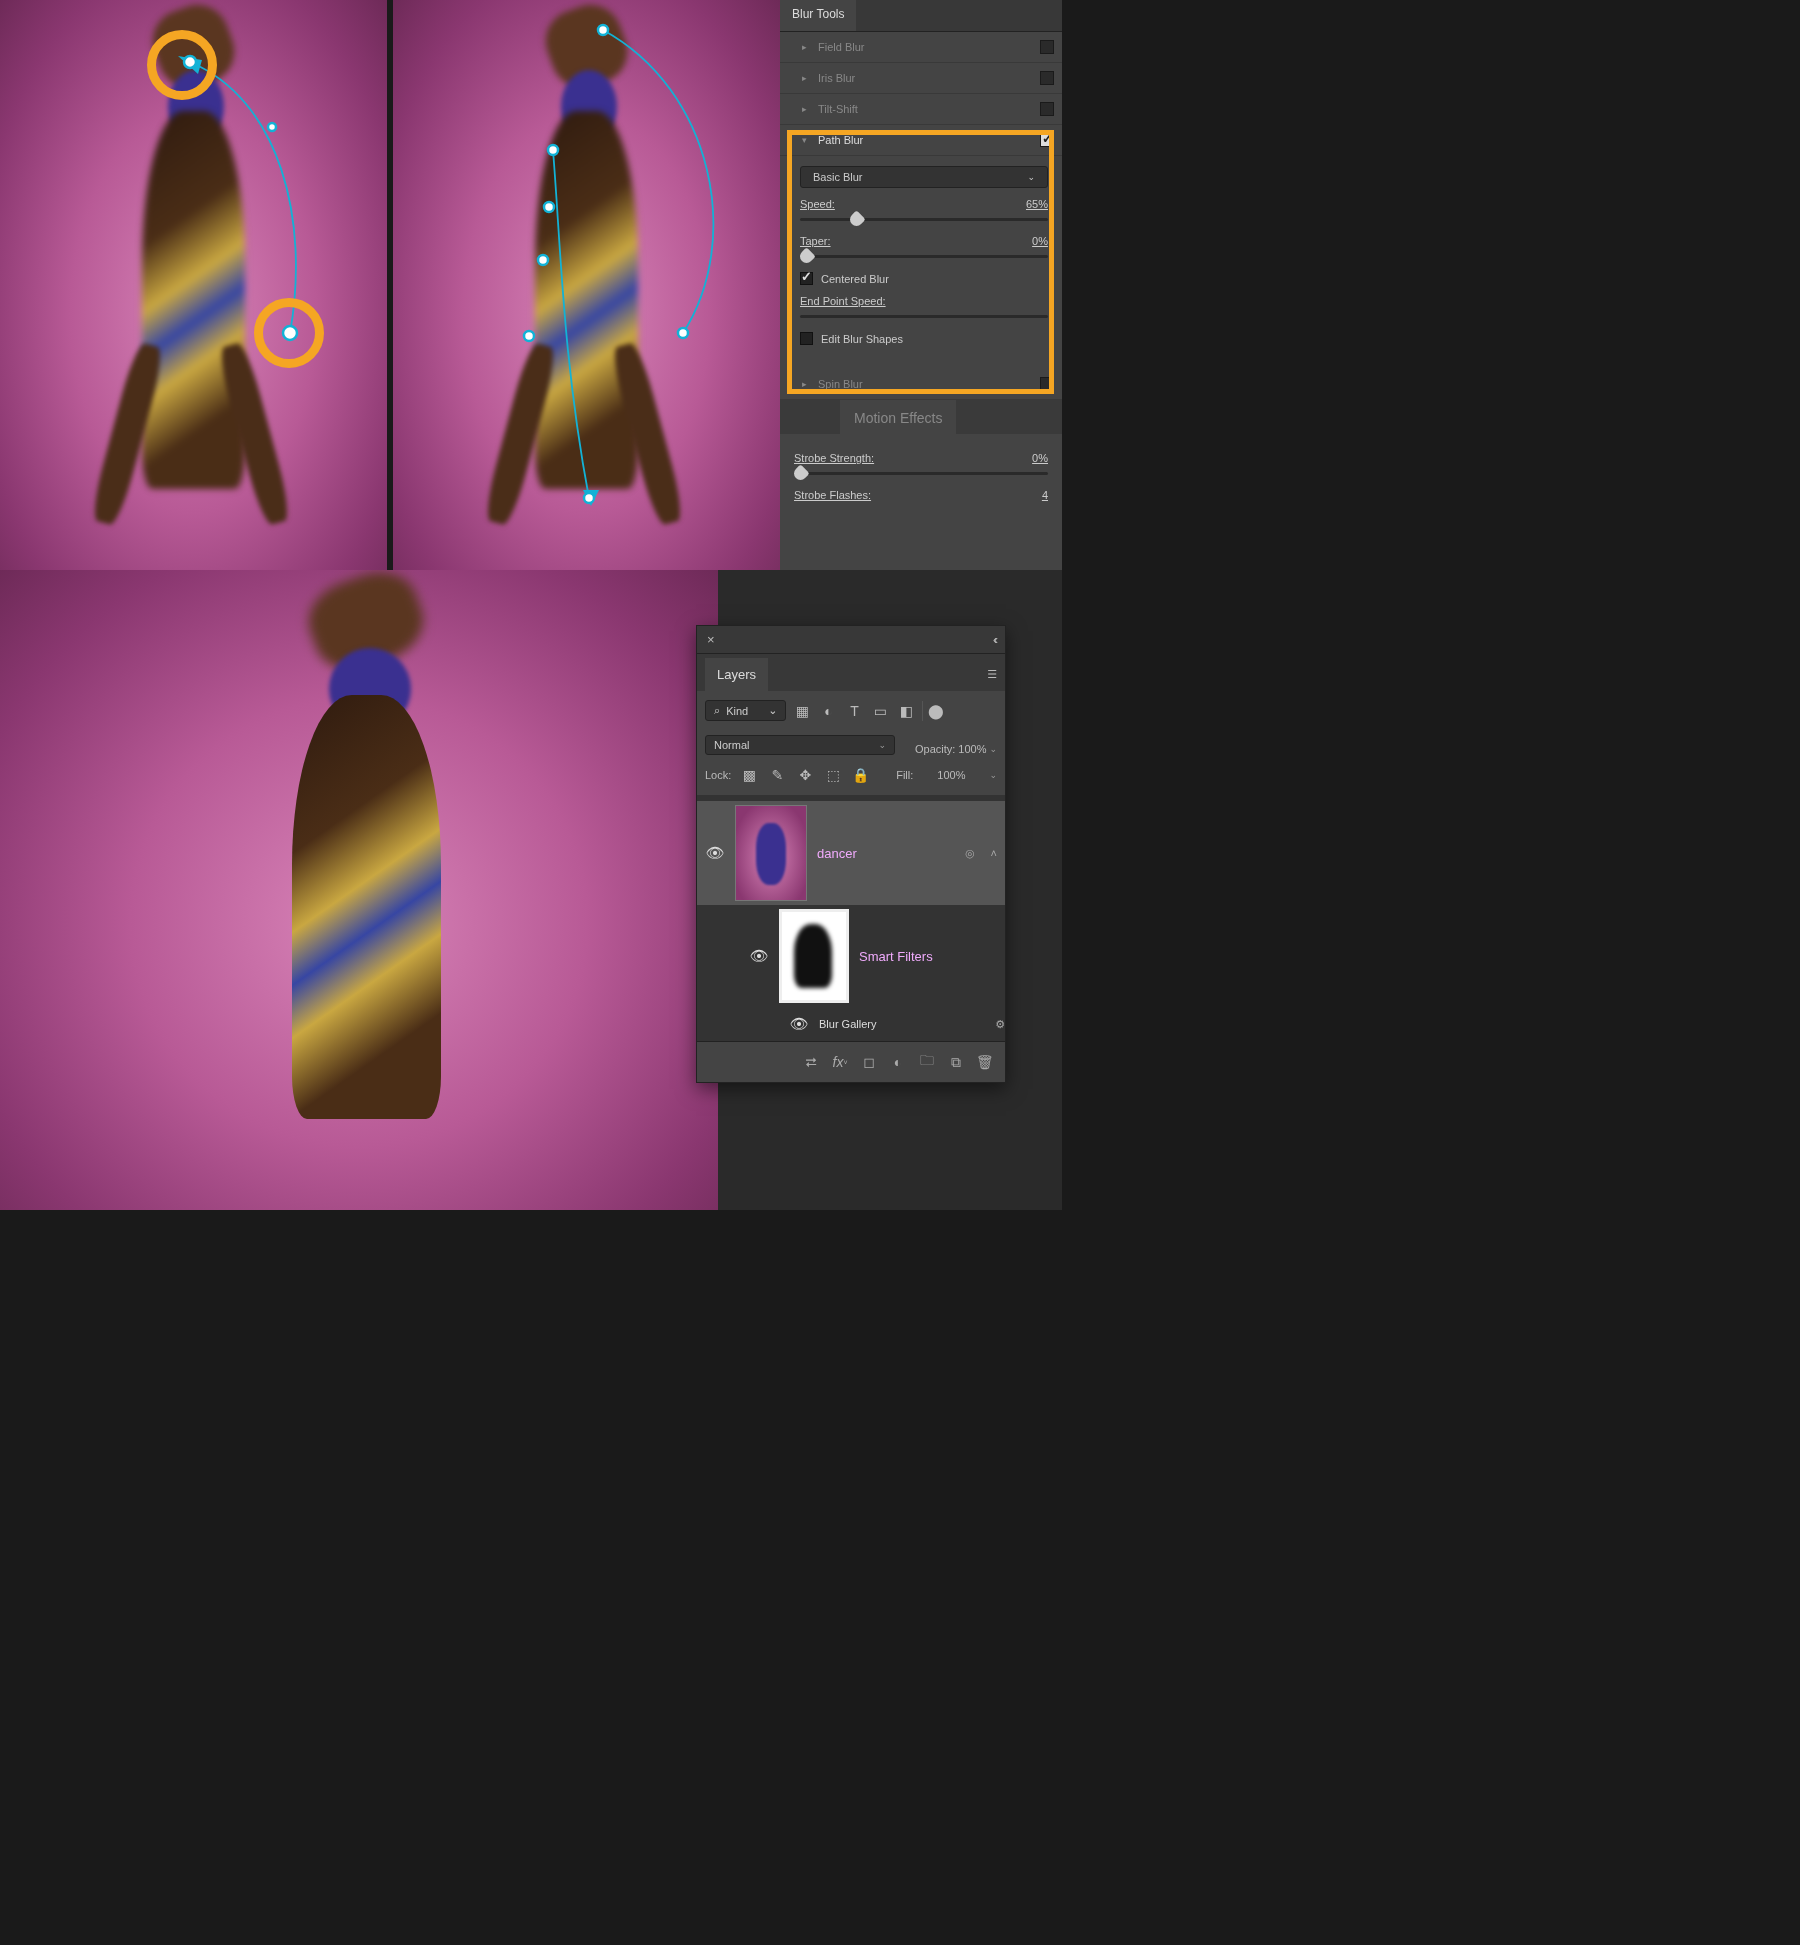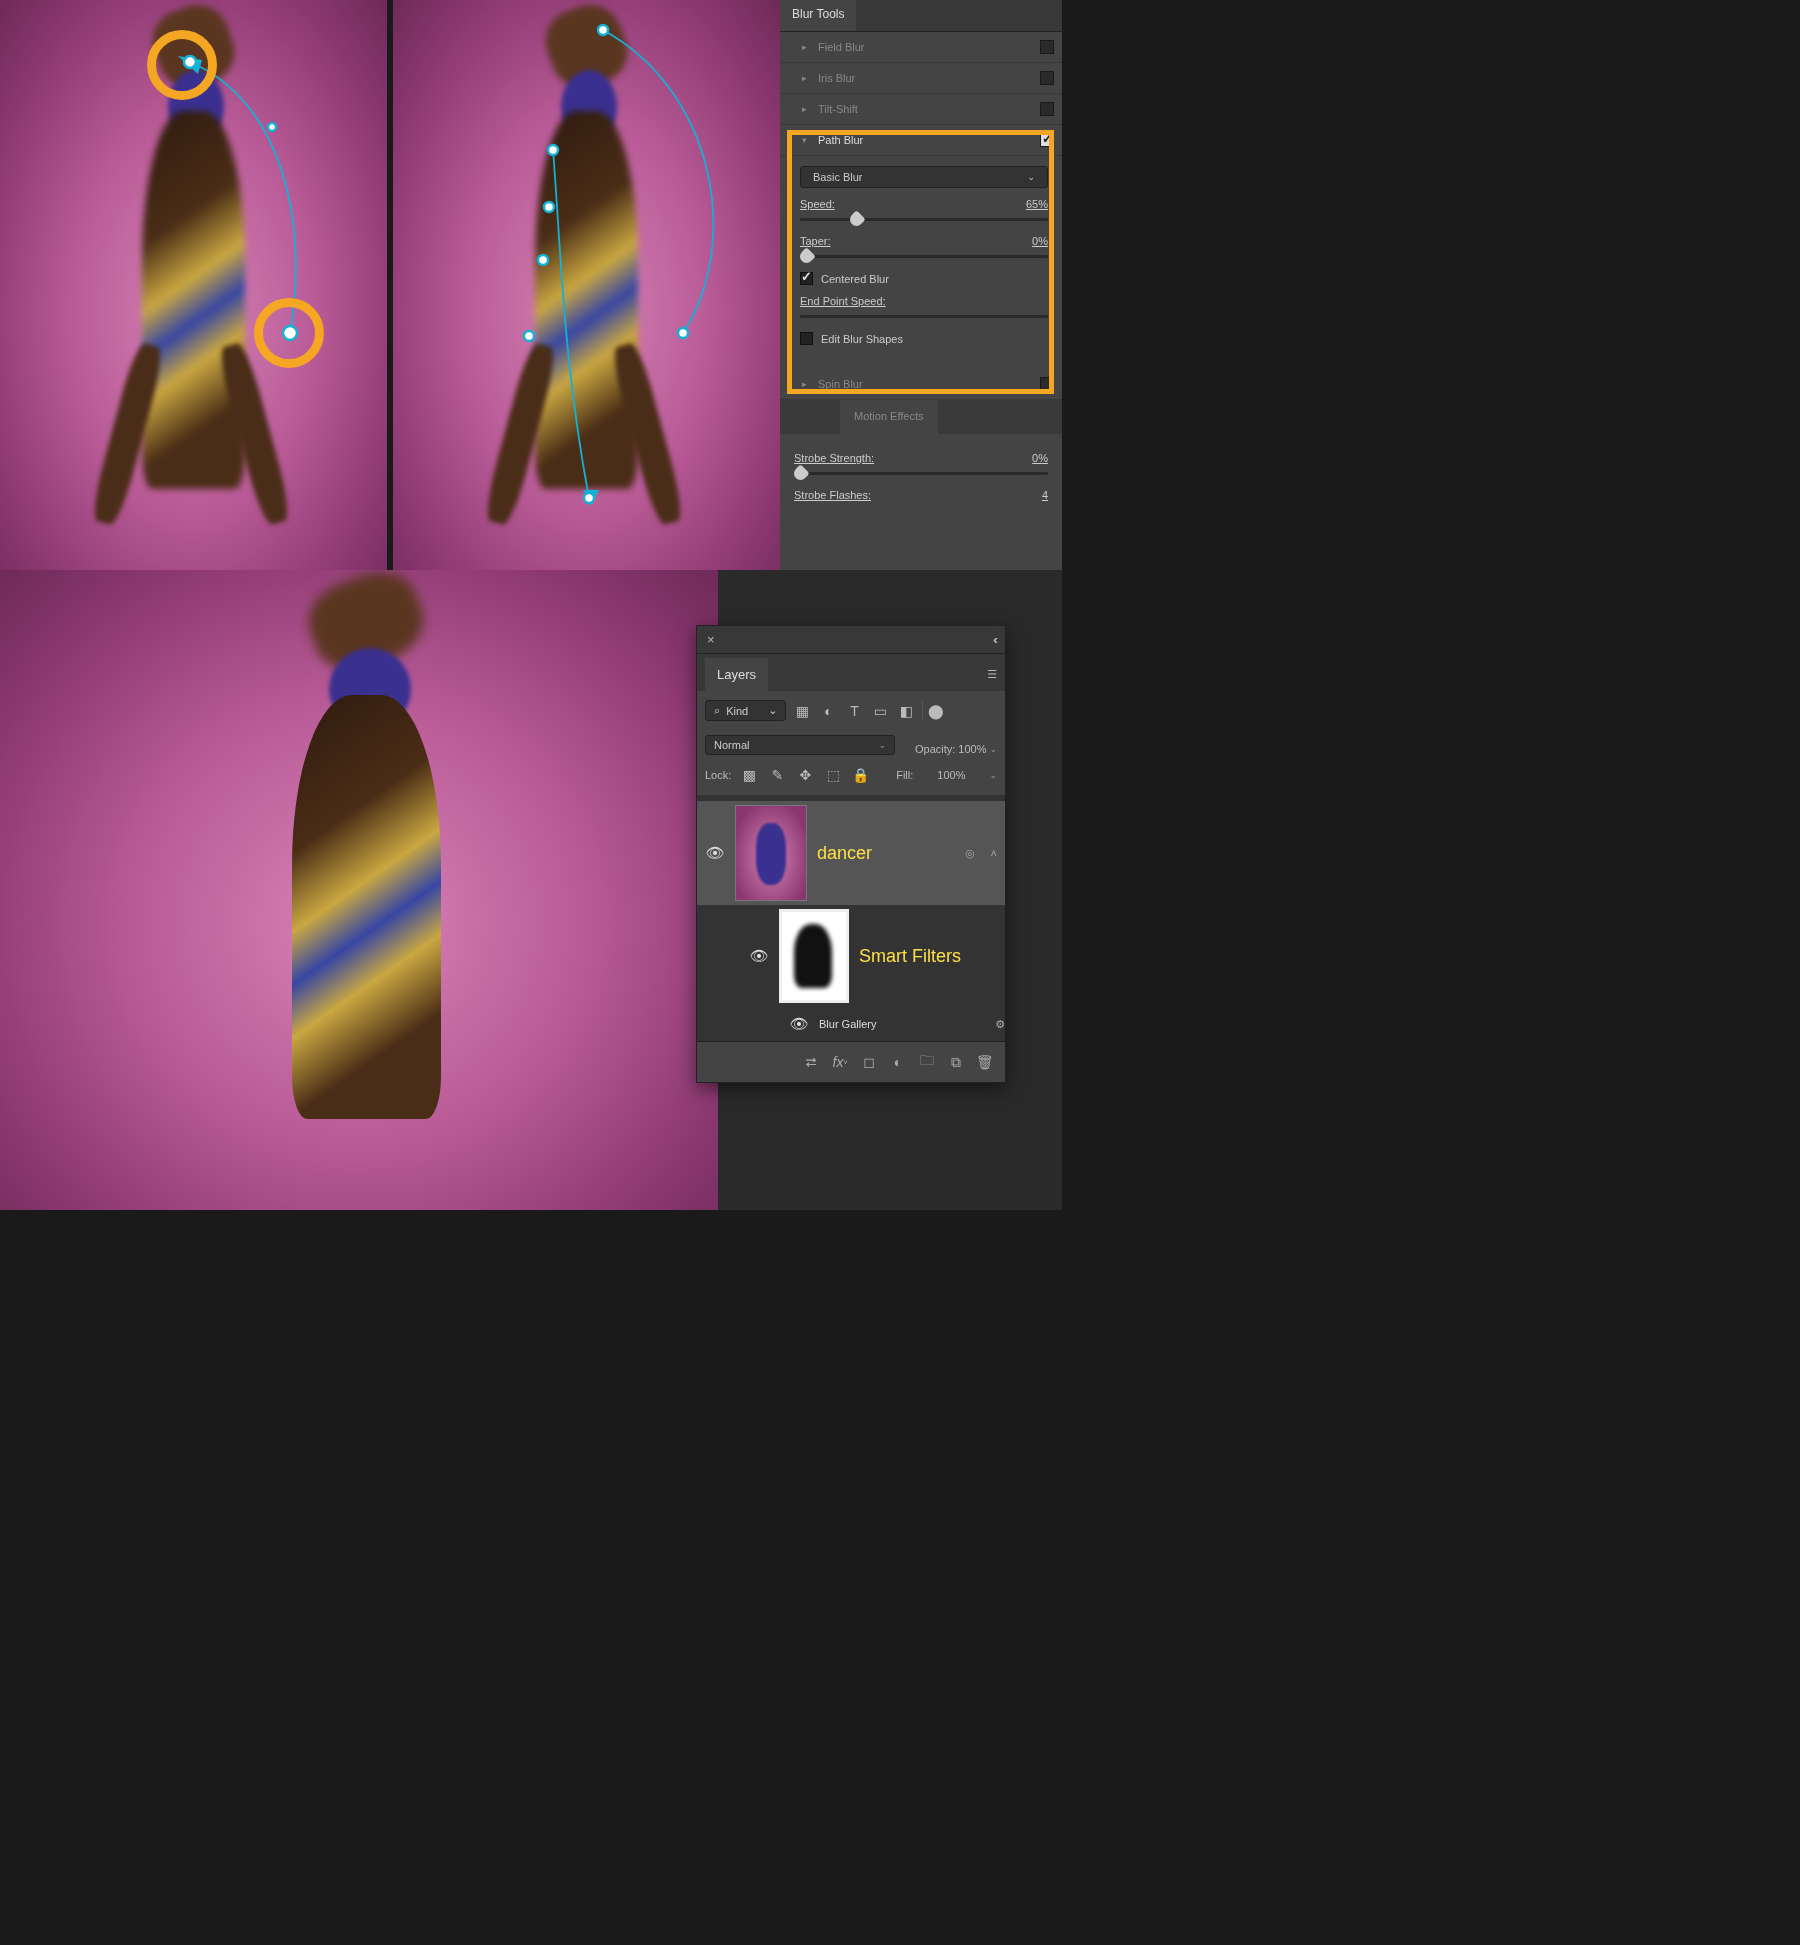--- a/index.html
+++ b/index.html
@@ -88,21 +88,21 @@
     background:#ccc; border-radius:3px 3px 60% 60%; transform:rotate(45deg);
   }
   .cb-row { display:flex; align-items:center; gap:8px; color:#ccc; margin:10px 0; }
   .cb { width:13px; height:13px; background:#222; border:1px solid #111; position:relative;}
   .cb.on::after { content:"✓"; color:#ddd; position:absolute; left:0px; top:-4px; font-size:13px; font-weight:bold;}
   .disabled { color:#777 !important; }
   .highlight-box {
     position:absolute; border:5px solid #f5a623; pointer-events:none;
   }
   .motion-tabs { display:flex; background:#3a3a3a; height:34px; }
-  .motion-tab { padding:10px 14px; color:#888; font-size:11px; }
+  .motion-tab { padding:10px 14px; color:#888; font-size:14px; }
   .motion-tab.sel { background:#444; }
   .motion-body { padding:12px 14px; color:#777; }
   .big-canvas { width:718px; height:640px; }
   
   .layers-panel {
     position:absolute; left:696px; top:625px; width:310px;
     background:#444; border:1px solid #222;
     box-shadow: 0 6px 18px rgba(0,0,0,0.5);
   }
   .layers-header {
@@ -134,21 +134,21 @@
   .layer {
     display:flex; align-items:center; gap:10px; padding:4px 8px;
   }
   .layer.sel { background:#555; }
   .eye { width:20px; text-align:center; color:#ddd; font-size:15px;}
   .thumb {
     width:72px; height:96px; border:1px solid #777;
     background: radial-gradient(ellipse at 50% 55%, #d884b8, #8a3770 80%);
     position:relative;
   }
-  .layer-name { color:#fde047; font-size:18px; }
+  .layer-name { color:#f0abfc; font-size:13px; }
   .sublayer { padding-left:52px; }
   .sub-thumb { width:70px; height:94px; border:3px solid #eee; background:#fff; position:relative;}
   .sub-thumb::after{
     content:""; position:absolute; left:18%; top:14%; width:60%; height:72%;
     background:#111; border-radius:44% 44% 20% 20%;
     filter: blur(2px);
   }
   .sub-line { padding:8px 0 4px 92px; display:flex; align-items:center; gap:10px; color:#ddd;}
   .layers-footer {
     display:flex; gap:9px; padding:10px 10px; justify-content:flex-end;

